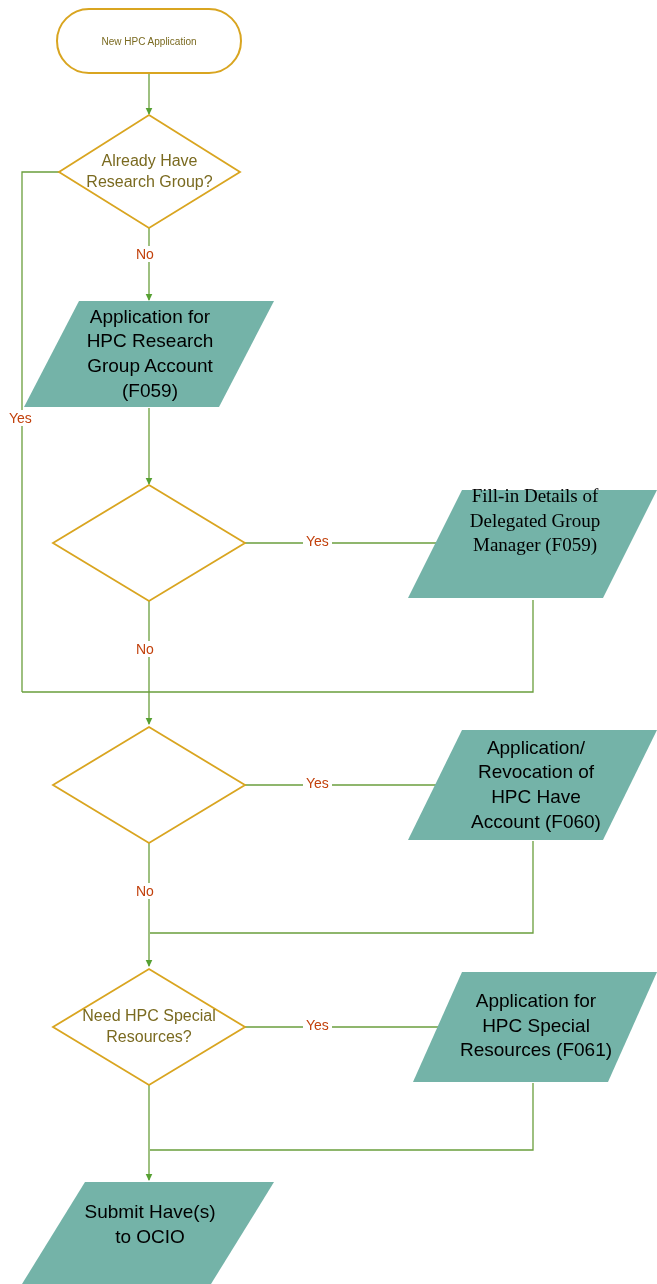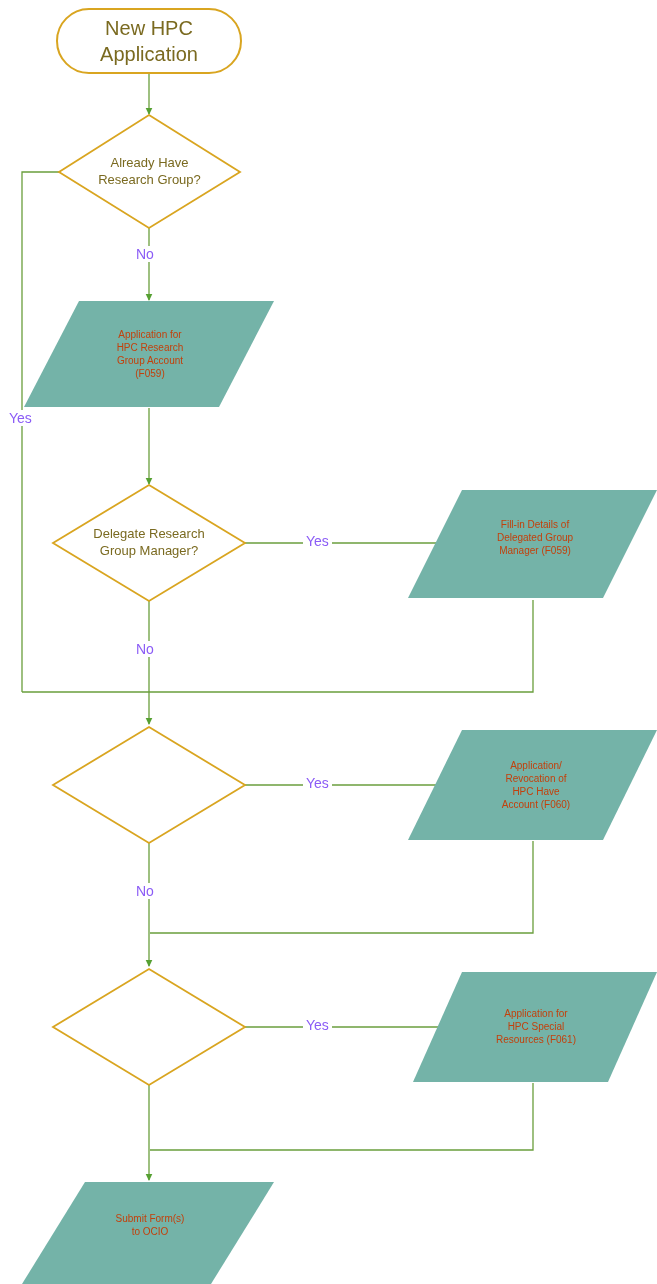--- a/index.html
+++ b/index.html
@@ -30,33 +30,33 @@
     display: flex;
     align-items: center;
     justify-content: center;
     text-align: center;
     pointer-events: none;
     line-height: 1.30;
     white-space: pre-line;
   }
   .terminator-label {
     color: #7a6a20;
-    font-size: 20px;
+    font-size: 10px;
   }
   .decision-label {
     color: #7a6a20;
-    font-size: 13px;
+    font-size: 16px;
   }
   .process-label {
-    color: #c2410c;
-    font-size: 10px;
+    color: #000000;
+    font-size: 19px;
   }
   .edge-label {
     position: absolute;
-    color: #8b5cf6;
+    color: #c2410c;
     font-size: 14px;
     background: #ffffff;
     padding: 0 3px;
     pointer-events: none;
     white-space: nowrap;
   }
 </style>
 </head>
 <body>
 
@@ -122,39 +122,39 @@
   <div class="node-label terminator-label" style="left:57px; top:9px; width:184px; height:64px;">New HPC Application</div>
 
   <div class="node-label decision-label" style="left:59px; top:137px; width:181px; height:70px;">Already Have
 Research Group?</div>
 
   <div class="node-label process-label" style="left:62px; top:304px; width:176px; height:100px;">Application for
 HPC Research
 Group Account
 (F059)</div>
 
-  <div class="node-label decision-label" style="left:53px; top:513px; width:192px; height:60px;">Delegate Research
-Group Manager?</div>
 
-  <div class="node-label process-label" style="left:440px; top:492px; width:190px; height:90px;">Fill-in Details of
+  <div class="node-label process-label" style="left:440px; top:476px; width:190px; height:90px;font-family:Liberation Serif, serif;">Fill-in Details of
 Delegated Group
 Manager (F059)</div>
 
 
   <div class="node-label process-label" style="left:443px; top:735px; width:186px; height:100px;">Application/
 Revocation of
 HPC Have
 Account (F060)</div>
 
+  <div class="node-label decision-label" style="left:53px; top:997px; width:192px; height:60px;">Need HPC Special
+Resources?</div>
 
   <div class="node-label process-label" style="left:441px; top:981px; width:190px; height:90px;">Application for
 HPC Special
 Resources (F061)</div>
 
-  <div class="node-label process-label" style="left:62px; top:1190px; width:176px; height:70px;">Submit Form(s)
+  <div class="node-label process-label" style="left:62px; top:1190px; width:176px; height:70px;">Submit Have(s)
 to OCIO</div>
 
   <div class="edge-label" style="left:133px; top:246px;">No</div>
 
   <div class="edge-label" style="left:6px; top:410px;">Yes</div>
 
   <div class="edge-label" style="left:133px; top:641px;">No</div>
 
   <div class="edge-label" style="left:303px; top:533px;">Yes</div>
 

